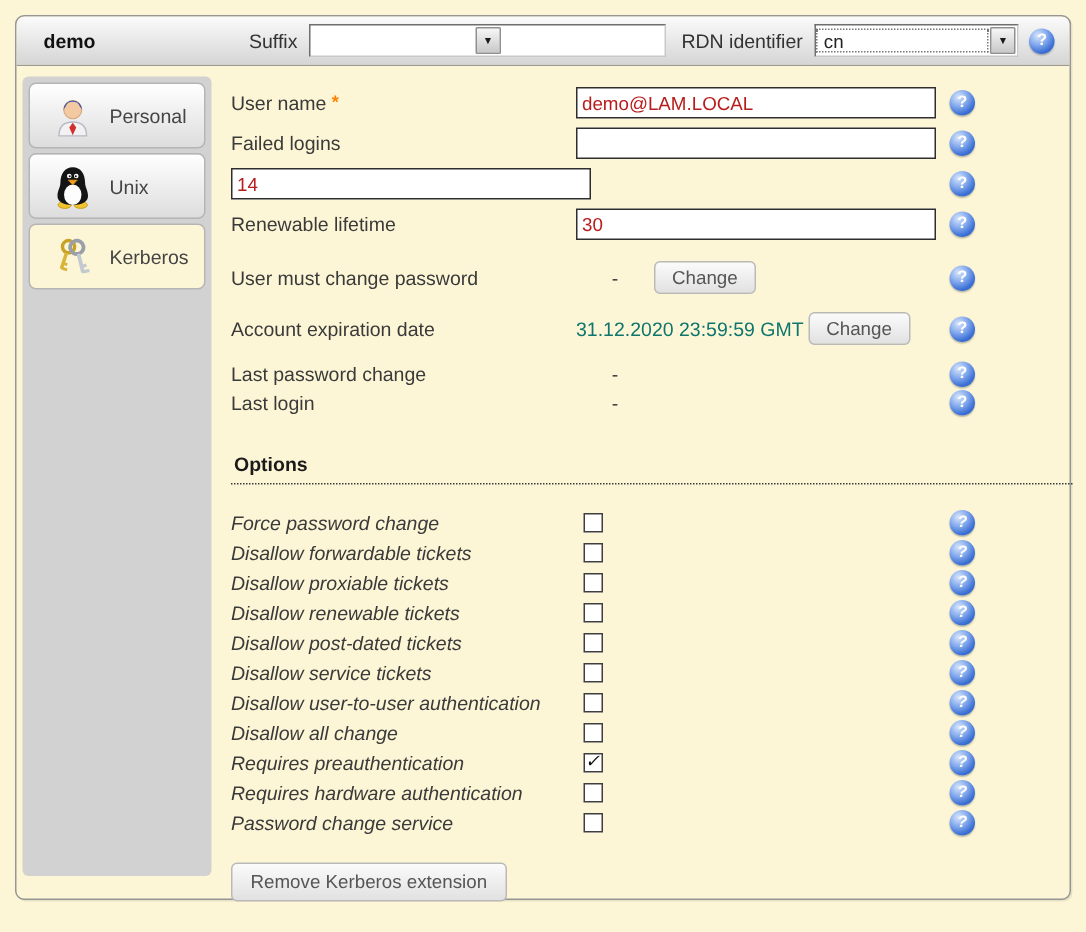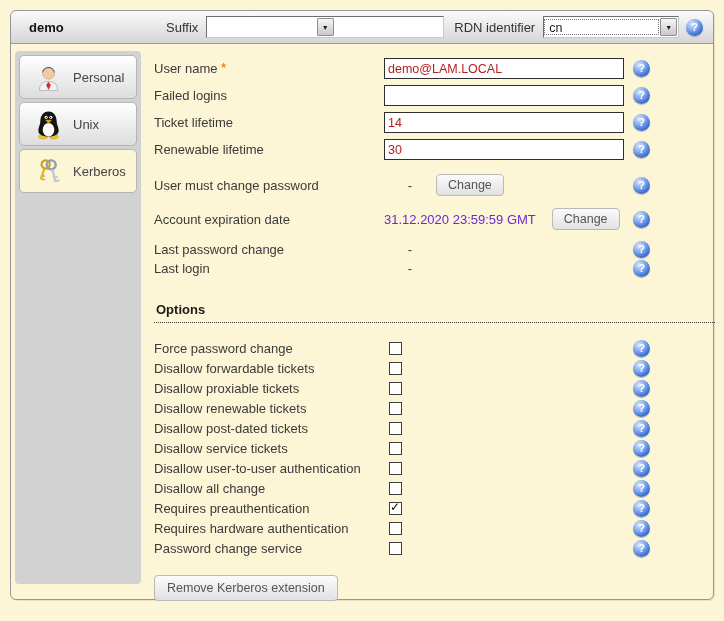--- a/index.html
+++ b/index.html
@@ -92,29 +92,29 @@
   .row-input { margin-bottom:6px; }
   .val { width:52px; text-align:center; flex:none; color:#3a3a3a; }
   .btn {
     background:linear-gradient(#fbfbfb,#e1e1e1);
     border:1px solid #b9b9b9; border-radius:4px;
     padding:3px 11px; font-family:"Liberation Sans", sans-serif;
     font-size:12.5px; color:#555; cursor:pointer;
   }
   .row-pwchange { margin-top:14px; }
   .row-expire { margin-top:12px; }
-  .expire-val { flex:none; margin-right:16px; color:#6d28d9; }
+  .expire-val { flex:none; margin-right:3px; color:#0f766e; }
   .row-info { height:19px; }
   .rows-info { margin-top:10px; }
   .options-heading {
     width:561px; margin:24px 0 15px 0;
     font-weight:bold; color:#1a1a1a;
     border-bottom:1px dotted #3a3a3a; padding:0 0 5px 2px;
   }
-  .row-cb { height:20px; }
+  .row-cb { height:20px;font-style:italic; }
   .checkbox {
     width:13px; height:13px; flex:none; margin-left:5px;
     background:#fff; border:1px solid #3f3f3f; position:relative;
     cursor:pointer;
   }
   .checkbox.checked::after {
     content:"\2713";
     position:absolute; left:0px; top:-2px;
     font-size:12px; color:#101010; line-height:13px;
   }
@@ -193,21 +193,20 @@
         <span class="help">?</span>
       </div>
 
       <div class="row row-input">
         <span class="lbl">Failed logins</span>
         <input class="txt" type="text" value="" style="">
         <span class="help">?</span>
       </div>
 
       <div class="row row-input">
-        <span class="lbl">Ticket lifetime</span>
         <input class="txt" type="text" value="14" style="">
         <span class="help">?</span>
       </div>
 
       <div class="row row-input">
         <span class="lbl">Renewable lifetime</span>
         <input class="txt" type="text" value="30" style="">
         <span class="help">?</span>
       </div>
 

